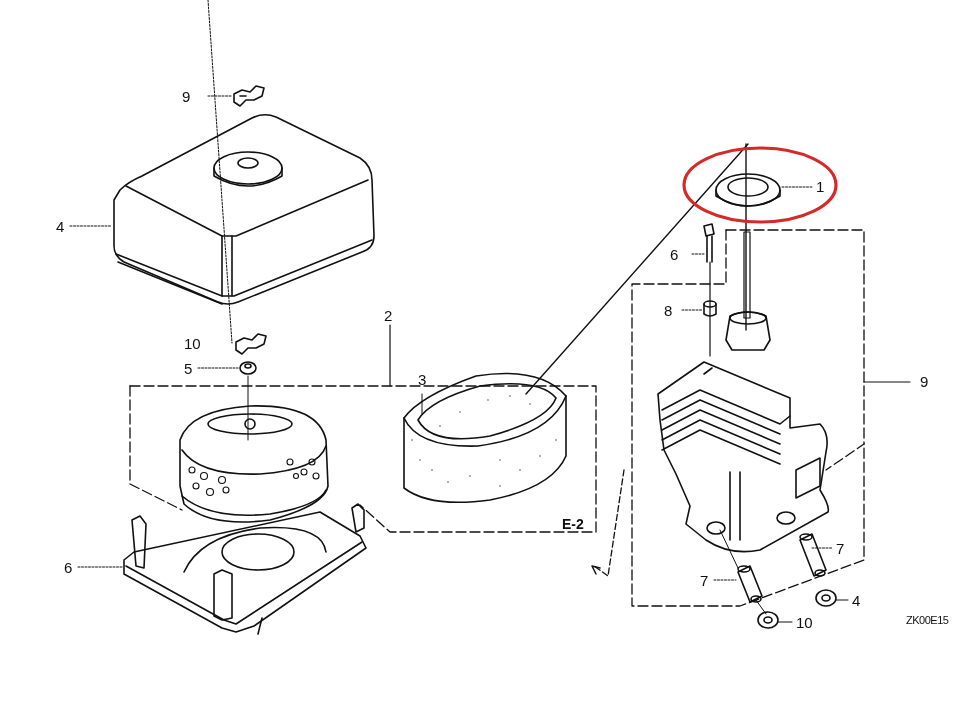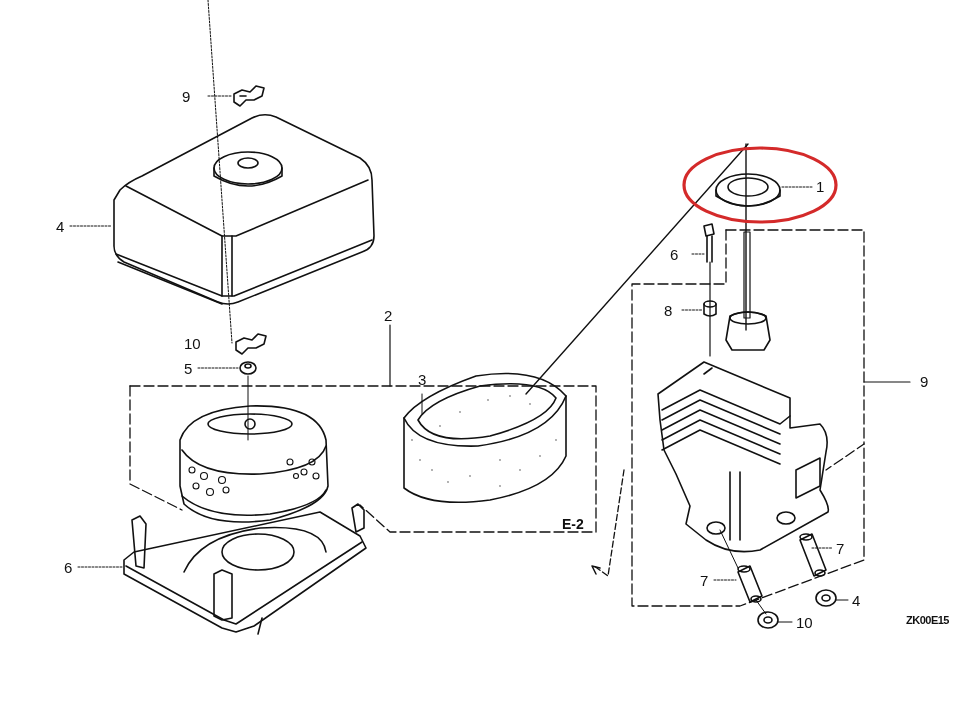--- a/index.html
+++ b/index.html
@@ -1,20 +1,20 @@
 <!DOCTYPE html>
 <html><head>
 <meta charset="utf-8">
 <style>
   html, body { margin:0; padding:0; background:#ffffff; }
   body { width:960px; height:720px; position:relative; overflow:hidden; font-family:"Liberation Sans", sans-serif; }
   #diagram { position:absolute; left:0; top:0; width:960px; height:720px; }
   .label { position:absolute; font-family:"Liberation Sans", sans-serif; font-size:15px; color:#111; line-height:1; }
   .label.bold { font-weight:bold; font-size:14px; }
-  .code { position:absolute; font-family:"Liberation Sans", sans-serif; font-size:11px; color:#111; letter-spacing:-0.5px;font-weight:bold; }
+  .code { position:absolute; font-family:"Liberation Sans", sans-serif; font-size:11px; color:#111; letter-spacing:-0.5px; }
   .watermark { position:absolute; left:92px; top:332px; font-family:"Liberation Sans", sans-serif; font-size:68px; letter-spacing:1px; color:transparent; -webkit-text-stroke:1.4px #d98a3d; white-space:nowrap; opacity:0.9; }
 </style>
 </head>
 <body>
 
 <div id="diagram">
 <svg width="960" height="720" viewBox="0 0 960 720" xmlns="http://www.w3.org/2000/svg">
   <g fill="none" stroke="#111" stroke-width="1.6" stroke-linejoin="round" stroke-linecap="round">
 
     <g>

